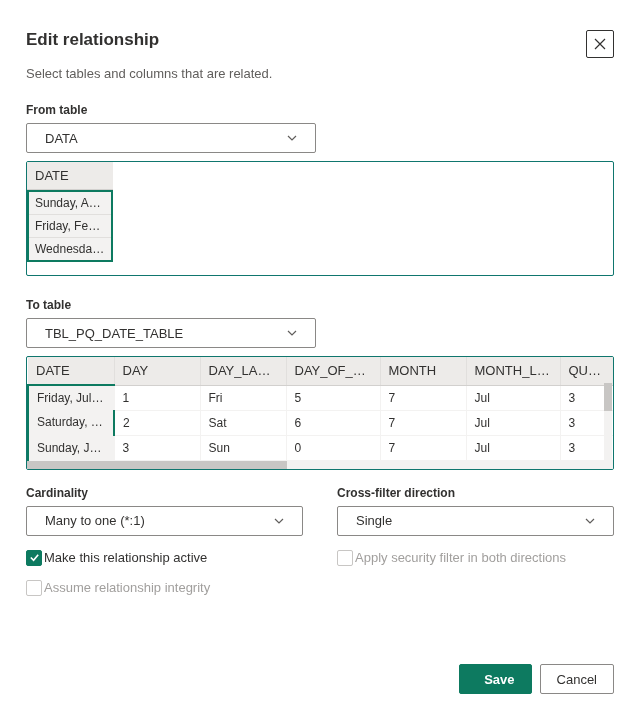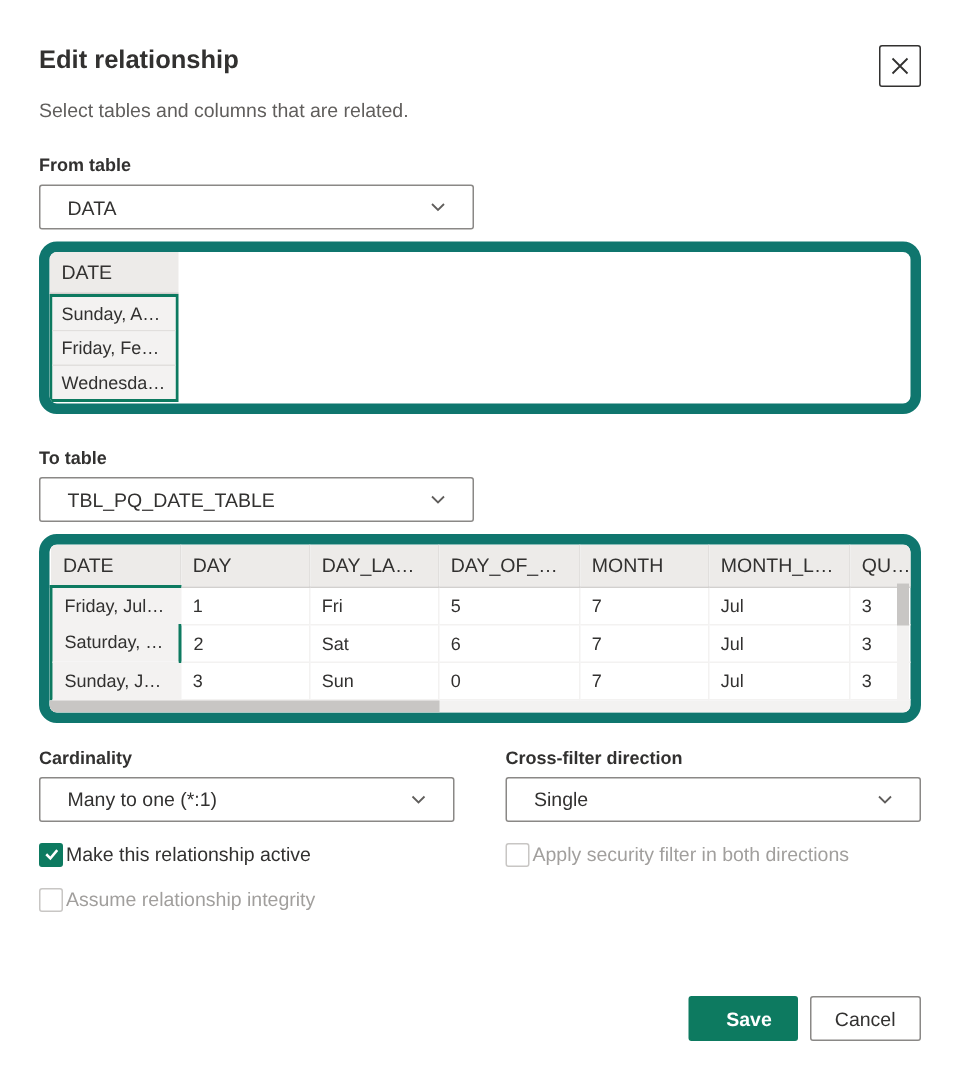--- a/index.html
+++ b/index.html
@@ -6,21 +6,21 @@
 body { font-family: "Segoe UI", Arial, sans-serif; font-size: 13px; color: #323130; background: #fff; width: 640px; height: 720px; padding: 30px 26px 26px 26px; position: relative; }
 .header { display: flex; justify-content: space-between; align-items: flex-start; }
 h2 { font-size: 17px; font-weight: 600; color: #323130; }
 .subtitle { font-size: 13px; color: #605e5c; margin-top: 16px; }
 .close-btn { width: 28px; height: 28px; border: 1px solid #323130; border-radius: 2px; background: #fff; display: flex; align-items: center; justify-content: center; cursor: pointer; }
 .close-btn svg { width: 12px; height: 12px; }
 .section-label { font-size: 12px; font-weight: 600; color: #323130; margin-top: 22px; margin-bottom: 6px; }
 .dropdown { height: 30px; border: 1px solid #8a8886; border-radius: 2px; background: #fff; display: flex; align-items: center; justify-content: space-between; padding: 0 18px; cursor: pointer; }
 .dropdown.narrow { width: 290px; }
 .chevron { width: 10px; height: 10px; }
-.preview-frame { border: 7px solid #0f766e; border-radius: 12px; margin-top: 8px; overflow: hidden; }
+.preview-frame { border: 1px solid #0f766e; border-radius: 2px; margin-top: 8px; overflow: hidden; }
 .col-header { background: #edebe9; padding: 6px 8px; font-weight: 400; font-size: 13px; border-bottom: 1px solid #d2d0ce; }
 .from-col { width: 86px; }
 .cell-list { width: 86px; border: 2px solid #0d7a60; }
 .cell-list .cell { background: #f3f2f1; padding: 4px 6px; font-size: 12px; white-space: nowrap; overflow: hidden; text-overflow: ellipsis; border-bottom: 1px solid #e1dfdd; }
 .cell-list .cell:last-child { border-bottom: none; }
 .from-preview { height: 115px; }
 .to-table { width: 100%; border-collapse: collapse; table-layout: fixed; }
 .to-table th { background: #edebe9; font-weight: 400; text-align: left; padding: 6px 8px; border-right: 1px solid #e1dfdd; border-bottom: 1px solid #d2d0ce; font-size: 13px; overflow: hidden; white-space: nowrap; text-overflow: ellipsis; }
 .to-table td { padding: 5px 8px; border-right: 1px solid #f3f2f1; border-bottom: 1px solid #f3f2f1; font-size: 12px; overflow: hidden; white-space: nowrap; text-overflow: ellipsis; }
 .to-table td.date-cell { background: #f3f2f1; }

